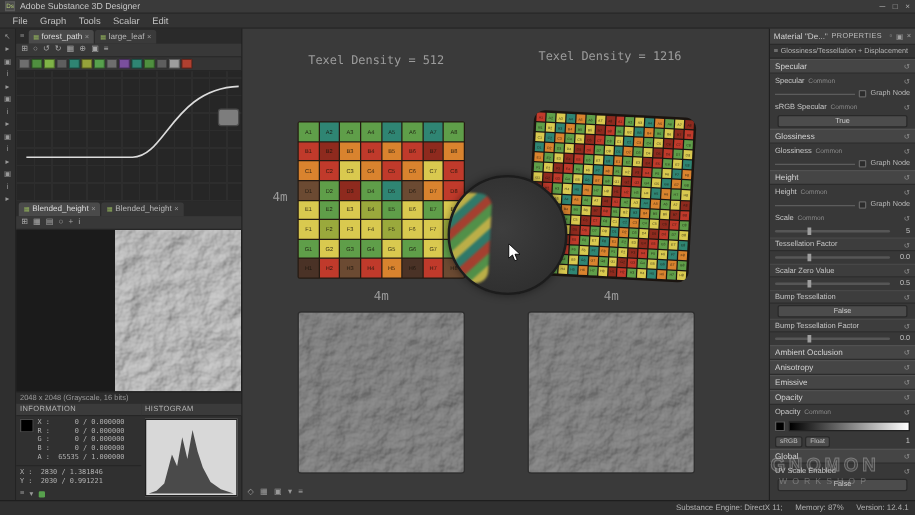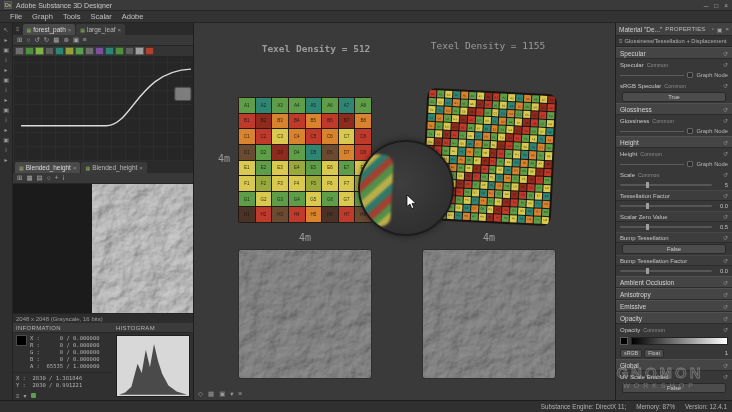--- a/index.html
+++ b/index.html
@@ -204,21 +204,21 @@
         <span>□</span>
         <span>×</span>
       </span>
   </div>
 
   <div class="menubar">
       <span class="menu-item">File</span>
       <span class="menu-item">Graph</span>
       <span class="menu-item">Tools</span>
       <span class="menu-item">Scalar</span>
-      <span class="menu-item">Adobe</span>
+      <span class="menu-item">Edit</span>
     </div>
 
   <div class="main">
 
     <div class="left-rail">
         <span class="rail-icon">↖</span>
         <span class="rail-icon">▸</span>
         <span class="rail-icon">▣</span>
         <span class="rail-icon">ℹ</span>
         <span class="rail-icon">▸</span>
@@ -346,22 +346,22 @@
           <div class="histo-body">
             <svg viewBox="0 0 70 52" preserveAspectRatio="none">
               <path d="M2,51 L8,49 L14,44 L20,24 L24,32 L28,12 L32,27 L36,7 L40,22 L44,33 L50,43 L58,48 L68,51 Z" fill="#4a4a4a"></path>
             </svg>
           </div>
         </div>
       </div>
     </div>
 
     <div class="viewport">
-      <div class="vp-label density" style="left:47px;top:20px;width:150px;font-weight:bold;">Texel Density = 512</div>
-      <div class="vp-label density" style="left:219px;top:17px;width:150px;">Texel Density = 1155</div>
+      <div class="vp-label density" style="left:32px;top:20px;width:150px;">Texel Density = 512</div>
+      <div class="vp-label density" style="left:219px;top:17px;width:150px;">Texel Density = 1216</div>
 
       <div class="gridL">
           <div class="cell" style="background: rgb(95, 158, 73);">A1</div>
           <div class="cell" style="background: rgb(47, 133, 115);">A2</div>
           <div class="cell" style="background: rgb(95, 158, 73);">A3</div>
           <div class="cell" style="background: rgb(95, 158, 73);">A4</div>
           <div class="cell" style="background: rgb(47, 133, 115);">A5</div>
           <div class="cell" style="background: rgb(95, 158, 73);">A6</div>
           <div class="cell" style="background: rgb(47, 133, 115);">A7</div>
           <div class="cell" style="background: rgb(95, 158, 73);">A8</div>

